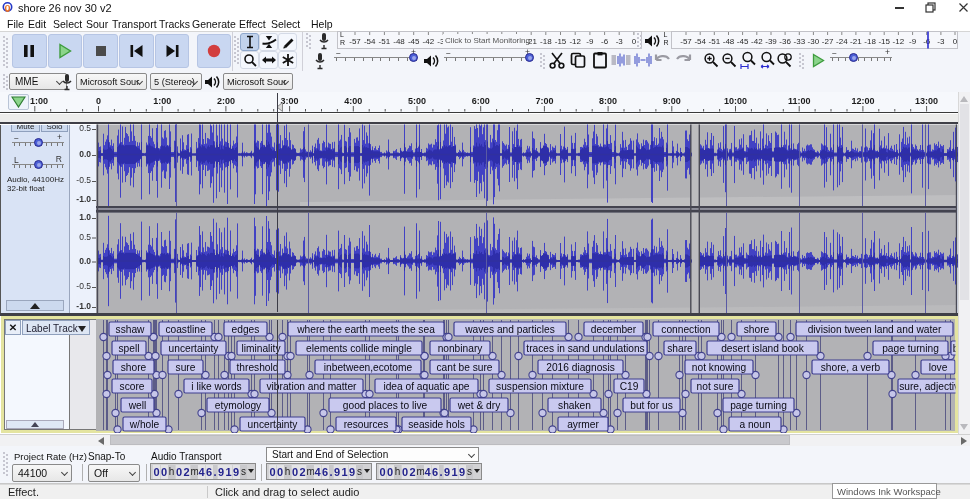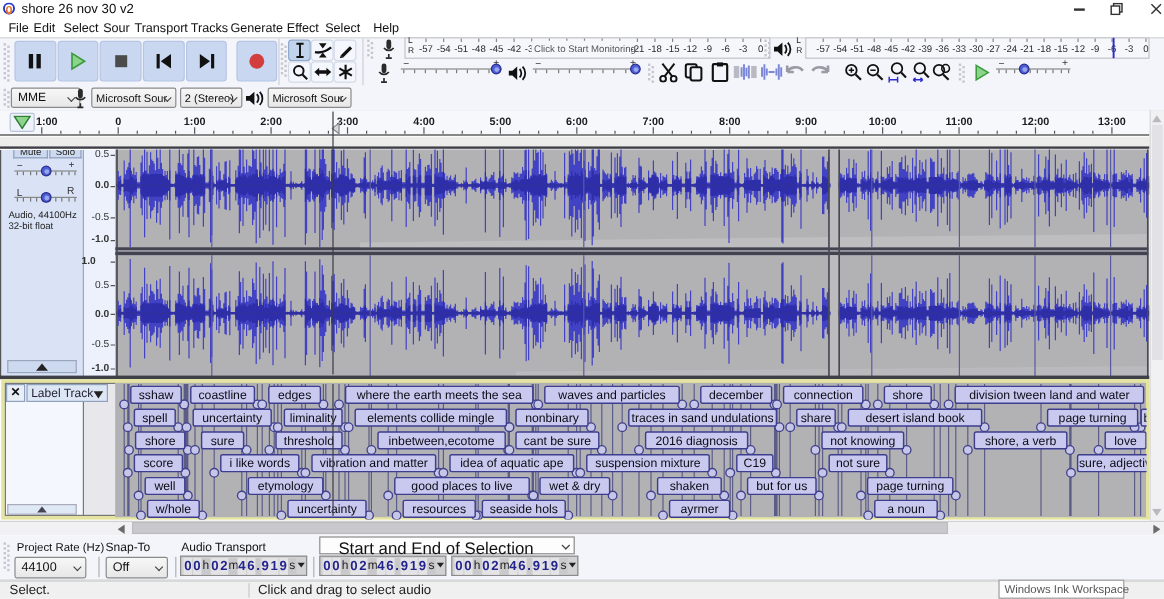--- a/index.html
+++ b/index.html
@@ -413,21 +413,21 @@
       <rect x="4" y="1" width="4" height="8" rx="2" fill="#2b2b2b"></rect>
       <path d="M2 8 a5 5 0 0 0 8 0" fill="none" stroke="#2b2b2b" stroke-width="1.4"></path>
       <path d="M6 13v3M3.5 16.5h5" stroke="#2b2b2b" stroke-width="1.4"></path>
     </svg>
   </div>
 <div style="position:absolute;left:76px;top:73px;width:71px;height:17px;background:linear-gradient(#f7f7f7,#e7e7e7);border:1px solid #8a8a8a;box-sizing:border-box;border-radius:2px">
 <span style="position:absolute;left:3px;top:50%;transform:translateY(-52%);font-size:9.2px;color:#111;white-space:nowrap">Microsoft Sour</span>
 <span style="position:absolute;right:4px;top:50%;transform:translateY(-60%) rotate(45deg);width:5px;height:5px;border-right:1.4px solid #444;border-bottom:1.4px solid #444"></span>
 </div>
 <div style="position:absolute;left:150px;top:73px;width:52px;height:17px;background:linear-gradient(#f7f7f7,#e7e7e7);border:1px solid #8a8a8a;box-sizing:border-box;border-radius:2px">
-<span style="position:absolute;left:3px;top:50%;transform:translateY(-52%);font-size:9.2px;color:#111;white-space:nowrap">2 (Stereo)</span>
+<span style="position:absolute;left:3px;top:50%;transform:translateY(-52%);font-size:9.2px;color:#111;white-space:nowrap">5 (Stereo)</span>
 <span style="position:absolute;right:4px;top:50%;transform:translateY(-60%) rotate(45deg);width:5px;height:5px;border-right:1.4px solid #444;border-bottom:1.4px solid #444"></span>
 </div>
 <div class="abs" style="left:203px;top:73px;width:18px;height:17px;display:flex;align-items:center;justify-content:center">
     <svg width="17" height="14" viewBox="0 0 17 14">
       <path d="M1 5h3l4-3.6v11.2L4 9H1Z" fill="#111"></path>
       <path d="M10 3.5a5 5 0 0 1 0 7M12.5 1.5a8 8 0 0 1 0 11" stroke="#111" stroke-width="1.5" fill="none"></path>
     </svg>
   </div>
 <div style="position:absolute;left:223px;top:73px;width:70px;height:17px;background:linear-gradient(#f7f7f7,#e7e7e7);border:1px solid #8a8a8a;box-sizing:border-box;border-radius:2px">
 <span style="position:absolute;left:3px;top:50%;transform:translateY(-52%);font-size:9.2px;color:#111;white-space:nowrap">Microsoft Sour</span>
@@ -507,21 +507,21 @@
 </div>
 <div class="abs" style="left:7px;top:175px;font-size:8px;color:#222;white-space:nowrap">Audio, 44100Hz</div>
 <div class="abs" style="left:7px;top:184px;font-size:8px;color:#222;white-space:nowrap">32-bit float</div>
 <div class="abs" style="left:6px;top:300px;width:58px;height:11px;background:#ccd9ee;border:1px solid #9aa6bd;display:flex;align-items:center;justify-content:center">
     <span style="width:0;height:0;border-left:5px solid transparent;border-right:5px solid transparent;border-bottom:6px solid #222"></span>
   </div>
 <div class="abs" style="left:68px;top:123.0px;width:23px;font-size:8.5px;font-weight:normal;color:#333;text-align:right">0.5</div>
 <div class="abs" style="left:68px;top:149.0px;width:23px;font-size:8.5px;font-weight:bold;color:#333;text-align:right">0.0</div>
 <div class="abs" style="left:68px;top:175.0px;width:23px;font-size:8.5px;font-weight:normal;color:#333;text-align:right">-0.5</div>
 <div class="abs" style="left:68px;top:194.0px;width:23px;font-size:8.5px;font-weight:bold;color:#333;text-align:right">-1.0</div>
-<div class="abs" style="left:68px;top:212.0px;width:23px;font-size:8.5px;font-weight:bold;color:#333;">1.0</div>
+<div class="abs" style="left:68px;top:212.0px;width:23px;font-size:8.5px;font-weight:bold;color:#333;text-align:right">1.0</div>
 <div class="abs" style="left:68px;top:231.5px;width:23px;font-size:8.5px;font-weight:normal;color:#333;text-align:right">0.5</div>
 <div class="abs" style="left:68px;top:255.5px;width:23px;font-size:8.5px;font-weight:bold;color:#333;text-align:right">0.0</div>
 <div class="abs" style="left:68px;top:281.0px;width:23px;font-size:8.5px;font-weight:normal;color:#333;text-align:right">-0.5</div>
 <div class="abs" style="left:68px;top:301.0px;width:23px;font-size:8.5px;font-weight:bold;color:#333;text-align:right">-1.0</div>
 <svg class="abs" style="left:92px;top:124.5px" width="4" height="189" viewBox="0 0 4 189">
     <path d="M0 4.5h4M0 30.5h4M0 56.5h4M0 75.5h4M0 93.5h4M0 113h4M0 137h4M0 162.5h4M0 182.5h4" stroke="#555"></path>
   </svg>
 <svg width="970" height="499" viewBox="0 0 970 499" style="position:absolute;left:0;top:0">
 <rect x="96" y="124.5" width="861" height="81.5" fill="#b2b2b5"></rect>
 <rect x="96" y="212.7" width="861" height="100.7" fill="#b2b2b5"></rect>
@@ -829,21 +829,21 @@
     <span style="position:absolute;left:54.5px;top:1px;width:7px;height:14px;background:#e4e4e6;color:#24248e;font-weight:bold;font-size:11px;text-align:center;line-height:14px">6</span>
     <span style="position:absolute;left:62.0px;top:1px;width:4px;height:14px;background:#c9c9cc;color:#24248e;font-weight:bold;font-size:11px;text-align:center;line-height:14px">.</span>
     <span style="position:absolute;left:66.5px;top:1px;width:7px;height:14px;background:#e4e4e6;color:#24248e;font-weight:bold;font-size:11px;text-align:center;line-height:14px">9</span>
     <span style="position:absolute;left:74.0px;top:1px;width:7px;height:14px;background:#e4e4e6;color:#24248e;font-weight:bold;font-size:11px;text-align:center;line-height:14px">1</span>
     <span style="position:absolute;left:81.5px;top:1px;width:7px;height:14px;background:#e4e4e6;color:#24248e;font-weight:bold;font-size:11px;text-align:center;line-height:14px">9</span>
     <span style="position:absolute;left:89.0px;top:1px;width:7px;height:14px;background:#c9c9cc;color:#222;font-size:10px;text-align:center;line-height:14px">s</span>
     <span style="position:absolute;left:96.5px;top:5px;width:0;height:0;border-left:3px solid transparent;border-right:3px solid transparent;border-top:4px solid #222"></span>
   </div>
 <div class="abs" style="left:261px;top:464px;width:1px;height:17px;background:#b0b0b0"></div>
 <div class="abs" style="left:266px;top:447px;width:213px;height:15px;background:#fdfdfd;border:1px solid #8a8a8a">
-<span style="position:absolute;left:15px;top:1px;font-size:14px;color:#111">Start and End of Selection</span>
+<span style="position:absolute;left:5px;top:1px;font-size:10px;color:#111">Start and End of Selection</span>
 <span style="position:absolute;right:4px;top:4px;transform:rotate(45deg);width:5px;height:5px;border-right:1.4px solid #444;border-bottom:1.4px solid #444"></span>
   </div>
 <div style="position:absolute;left:266px;top:463px;width:106px;height:17px;background:#d2d2d4;border:1px solid #8a8a8a;box-sizing:border-box">
     <span style="position:absolute;left:2px;top:1px;width:7px;height:14px;background:#e4e4e6;color:#24248e;font-weight:bold;font-size:11px;text-align:center;line-height:14px">0</span>
     <span style="position:absolute;left:9.5px;top:1px;width:7px;height:14px;background:#e4e4e6;color:#24248e;font-weight:bold;font-size:11px;text-align:center;line-height:14px">0</span>
     <span style="position:absolute;left:17.0px;top:1px;width:7px;height:14px;background:#c9c9cc;color:#222;font-size:10px;text-align:center;line-height:14px">h</span>
     <span style="position:absolute;left:24.5px;top:1px;width:7px;height:14px;background:#e4e4e6;color:#24248e;font-weight:bold;font-size:11px;text-align:center;line-height:14px">0</span>
     <span style="position:absolute;left:32.0px;top:1px;width:7px;height:14px;background:#e4e4e6;color:#24248e;font-weight:bold;font-size:11px;text-align:center;line-height:14px">2</span>
     <span style="position:absolute;left:39.5px;top:1px;width:7px;height:14px;background:#c9c9cc;color:#222;font-size:10px;text-align:center;line-height:14px">m</span>
     <span style="position:absolute;left:47.0px;top:1px;width:7px;height:14px;background:#e4e4e6;color:#24248e;font-weight:bold;font-size:11px;text-align:center;line-height:14px">4</span>
@@ -865,17 +865,17 @@
     <span style="position:absolute;left:47.0px;top:1px;width:7px;height:14px;background:#e4e4e6;color:#24248e;font-weight:bold;font-size:11px;text-align:center;line-height:14px">4</span>
     <span style="position:absolute;left:54.5px;top:1px;width:7px;height:14px;background:#e4e4e6;color:#24248e;font-weight:bold;font-size:11px;text-align:center;line-height:14px">6</span>
     <span style="position:absolute;left:62.0px;top:1px;width:4px;height:14px;background:#c9c9cc;color:#24248e;font-weight:bold;font-size:11px;text-align:center;line-height:14px">.</span>
     <span style="position:absolute;left:66.5px;top:1px;width:7px;height:14px;background:#e4e4e6;color:#24248e;font-weight:bold;font-size:11px;text-align:center;line-height:14px">9</span>
     <span style="position:absolute;left:74.0px;top:1px;width:7px;height:14px;background:#e4e4e6;color:#24248e;font-weight:bold;font-size:11px;text-align:center;line-height:14px">1</span>
     <span style="position:absolute;left:81.5px;top:1px;width:7px;height:14px;background:#e4e4e6;color:#24248e;font-weight:bold;font-size:11px;text-align:center;line-height:14px">9</span>
     <span style="position:absolute;left:89.0px;top:1px;width:7px;height:14px;background:#c9c9cc;color:#222;font-size:10px;text-align:center;line-height:14px">s</span>
     <span style="position:absolute;left:96.5px;top:5px;width:0;height:0;border-left:3px solid transparent;border-right:3px solid transparent;border-top:4px solid #222"></span>
   </div>
 <div class="abs" style="left:0;top:484px;width:970px;height:15px;background:#f0f0f0;border-top:1px solid #d9d9d9"></div>
-<span class="abs" style="left:8px;top:486px;font-size:11px;color:#222">Select.</span>
+<span class="abs" style="left:8px;top:486px;font-size:11px;color:#222">Effect.</span>
 <div class="abs" style="left:207px;top:486px;width:1px;height:12px;background:#c9c9c9"></div>
 <span class="abs" style="left:215px;top:486px;font-size:11px;color:#222">Click and drag to select audio</span>
 <div class="abs" style="left:832px;top:483px;width:105px;height:16px;background:#fff;border:1px solid #999">
     <span style="position:absolute;left:4px;top:2px;font-size:9.5px;color:#555;white-space:nowrap">Windows Ink Workspace</span>
   </div>
 </body></html>

